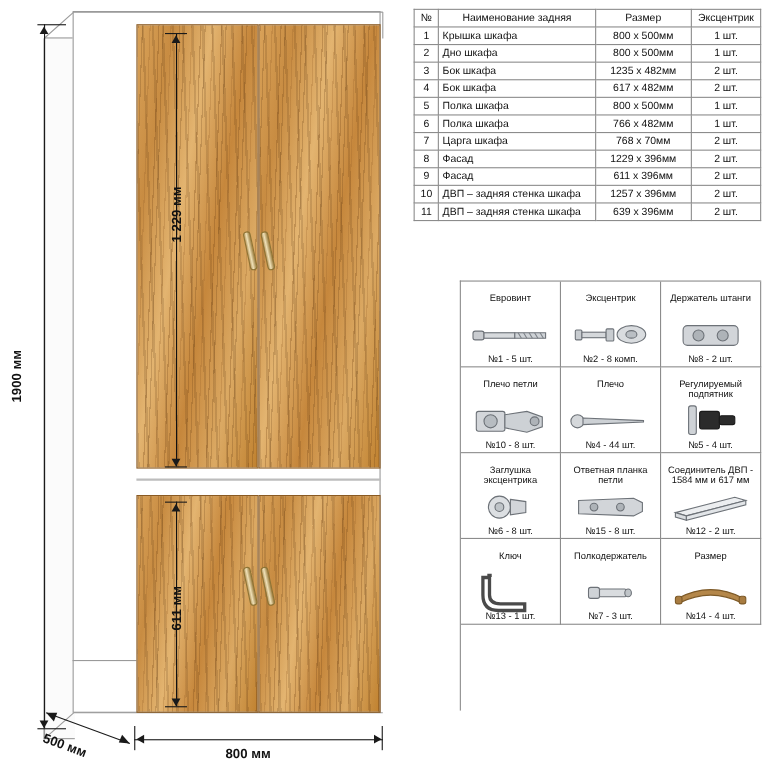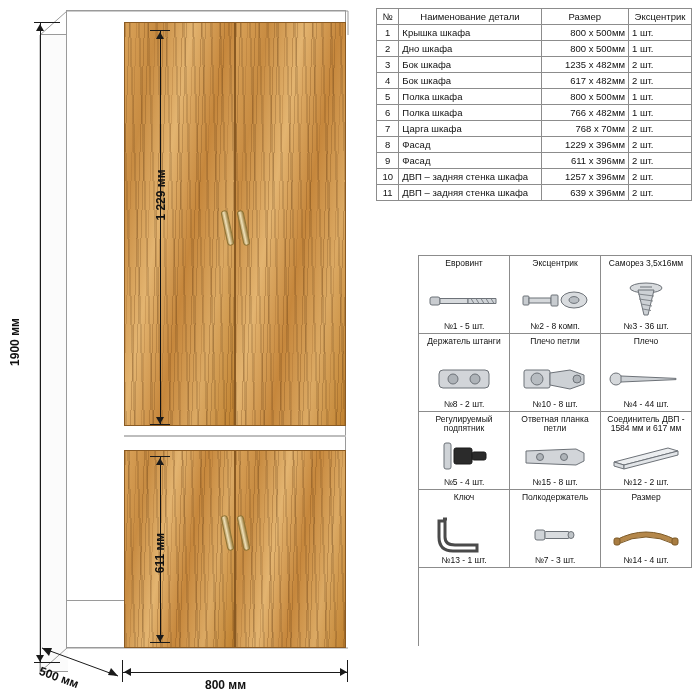--- a/index.html
+++ b/index.html
@@ -105,39 +105,39 @@
     font-size: 9.5px; color: #111;
   }
   #parts-table td, #parts-table th {
     border: 1px solid #8c8c8c;
     padding: 2px 3px;
     vertical-align: middle;
   }
   #parts-table th { font-weight: normal; text-align: center; }
   .c-num  { width: 22px; text-align: center; }
   .c-name { width: 140px; text-align: left; padding-left: 4px; }
-  .c-size { width: 86px; text-align: right; }
-  .c-qty  { width: 62px; }
+  .c-size { width: 86px; text-align: center; }
+  .c-qty  { width: 62px; text-align: center; }
 
   
   #hardware {
     position: absolute; left: 418px; top: 255px;
     width: 274px;
     display: grid;
     grid-template-columns: repeat(3, 1fr);
     border-left: 1px solid #8c8c8c;
     border-top: 1px solid #8c8c8c;
   }
   .hw-cell {
     border-right: 1px solid #8c8c8c;
     border-bottom: 1px solid #8c8c8c;
     height: 78px;
     padding: 3px 2px 2px;
     display: flex; flex-direction: column;
-    align-items: center; justify-content: space-between;
+    align-items: center; justify-content: flex-end;
     text-align: center;
   }
   .hw-cell.empty { border-right: none; border-bottom: none; }
   .hw-title { font-size: 8.5px; line-height: 1.08; color: #111; min-height: 22px; }
   .hw-art   { height: 32px; width: 100%; display: flex; align-items: center; justify-content: center; }
   .hw-qty   { font-size: 8.5px; color: #111; }
 
   svg { display: block; }
 </style>
 </head>
@@ -205,21 +205,21 @@
       <polygon points="42,648 52,648 49,656" fill="#1a1a1a"></polygon>
       <polygon points="118,676 108,675 111,668" fill="#1a1a1a"></polygon>
     </svg>
     <div class="dim-label" style="left:42px; top:664px; transform:rotate(20deg); transform-origin:0 0;">500 мм</div>
   </div>
 
   <table id="parts-table">
     <thead>
       <tr>
         <th class="c-num">№</th>
-        <th class="c-name">Наименование детали</th>
+        <th class="c-name">Наименование задняя</th>
         <th class="c-size">Размер</th>
         <th class="c-qty">Эксцентрик</th>
       </tr>
     </thead>
     <tbody id="parts-body">
         <tr>
           <td class="c-num">1</td>
           <td class="c-name">Крышка шкафа</td>
           <td class="c-size">800 x 500мм</td>
           <td class="c-qty">1 шт.</td>
@@ -309,35 +309,20 @@
             <rect x="6" y="12" width="6" height="9" rx="1" fill="#c8ccd0" stroke="#6d7278"></rect>
             <rect x="12" y="14" width="22" height="5" fill="#d5d8db" stroke="#6d7278"></rect>
             <rect x="34" y="11" width="7" height="11" rx="1" fill="#c8ccd0" stroke="#6d7278"></rect>
             <ellipse cx="57" cy="16" rx="13" ry="8" fill="#d9dcdf" stroke="#6d7278"></ellipse>
             <ellipse cx="57" cy="16" rx="5" ry="3.4" fill="#b9bec3" stroke="#6d7278"></ellipse>
           </svg>
         </div>
         <div class="hw-qty">№2 - 8 комп.</div>
       </div>
       <div class="hw-cell">
-        <div class="hw-title">Саморез 3,5x16мм</div>
-        <div class="hw-art">
-          <svg width="60" height="40" viewBox="0 0 60 40">
-            <ellipse cx="30" cy="7" rx="16" ry="5" fill="#d8dbde" stroke="#6d7278"></ellipse>
-            <path d="M30 7 L30 7"></path>
-            <path d="M22 9 L38 9 L32 34 L28 34 Z" fill="#cdd1d5" stroke="#6d7278"></path>
-            <g stroke="#82878c">
-              <path d="M22 13l16 2M23 18l14 2M25 23l11 2M27 28l8 1.5"></path>
-            </g>
-            <path d="M24 6h12" stroke="#6d7278"></path>
-          </svg>
-        </div>
-        <div class="hw-qty">№3 - 36 шт.</div>
-      </div>
-      <div class="hw-cell">
         <div class="hw-title">Держатель штанги</div>
         <div class="hw-art">
           <svg width="66" height="30" viewBox="0 0 66 30">
             <rect x="8" y="6" width="50" height="18" rx="4" fill="#d2d5d9" stroke="#6d7278"></rect>
             <ellipse cx="22" cy="15" rx="5" ry="5" fill="#aeb3b8" stroke="#6d7278"></ellipse>
             <ellipse cx="44" cy="15" rx="5" ry="5" fill="#aeb3b8" stroke="#6d7278"></ellipse>
           </svg>
         </div>
         <div class="hw-qty">№8 - 2 шт.</div>
       </div>
@@ -368,20 +353,31 @@
         <div class="hw-art">
           <svg width="56" height="36" viewBox="0 0 56 36">
             <rect x="8" y="4" width="7" height="26" rx="2" fill="#cfd3d7" stroke="#6d7278"></rect>
             <rect x="18" y="9" width="18" height="16" rx="2" fill="#2b2b2b" stroke="#1a1a1a"></rect>
             <rect x="36" y="13" width="14" height="8" rx="2" fill="#2b2b2b" stroke="#1a1a1a"></rect>
           </svg>
         </div>
         <div class="hw-qty">№5 - 4 шт.</div>
       </div>
       <div class="hw-cell">
+        <div class="hw-title">Заглушка эксцентрика</div>
+        <div class="hw-art">
+          <svg width="52" height="30" viewBox="0 0 52 30">
+            <ellipse cx="16" cy="15" rx="10" ry="10" fill="#dcdfe2" stroke="#6d7278"></ellipse>
+            <ellipse cx="16" cy="15" rx="4" ry="4" fill="#bfc4c8" stroke="#6d7278"></ellipse>
+            <path d="M26 8 L40 10 L40 20 L26 22 Z" fill="#d3d6da" stroke="#6d7278"></path>
+          </svg>
+        </div>
+        <div class="hw-qty">№6 - 8 шт.</div>
+      </div>
+      <div class="hw-cell">
         <div class="hw-title">Ответная планка петли</div>
         <div class="hw-art">
           <svg width="70" height="28" viewBox="0 0 70 28">
             <path d="M6 8 L56 6 L64 10 L64 18 L56 22 L6 20 Z" fill="#d2d5d9" stroke="#6d7278"></path>
             <circle cx="20" cy="14" r="3.5" fill="#aeb3b8" stroke="#6d7278"></circle>
             <circle cx="44" cy="14" r="3.5" fill="#aeb3b8" stroke="#6d7278"></circle>
           </svg>
         </div>
         <div class="hw-qty">№15 - 8 шт.</div>
       </div>

